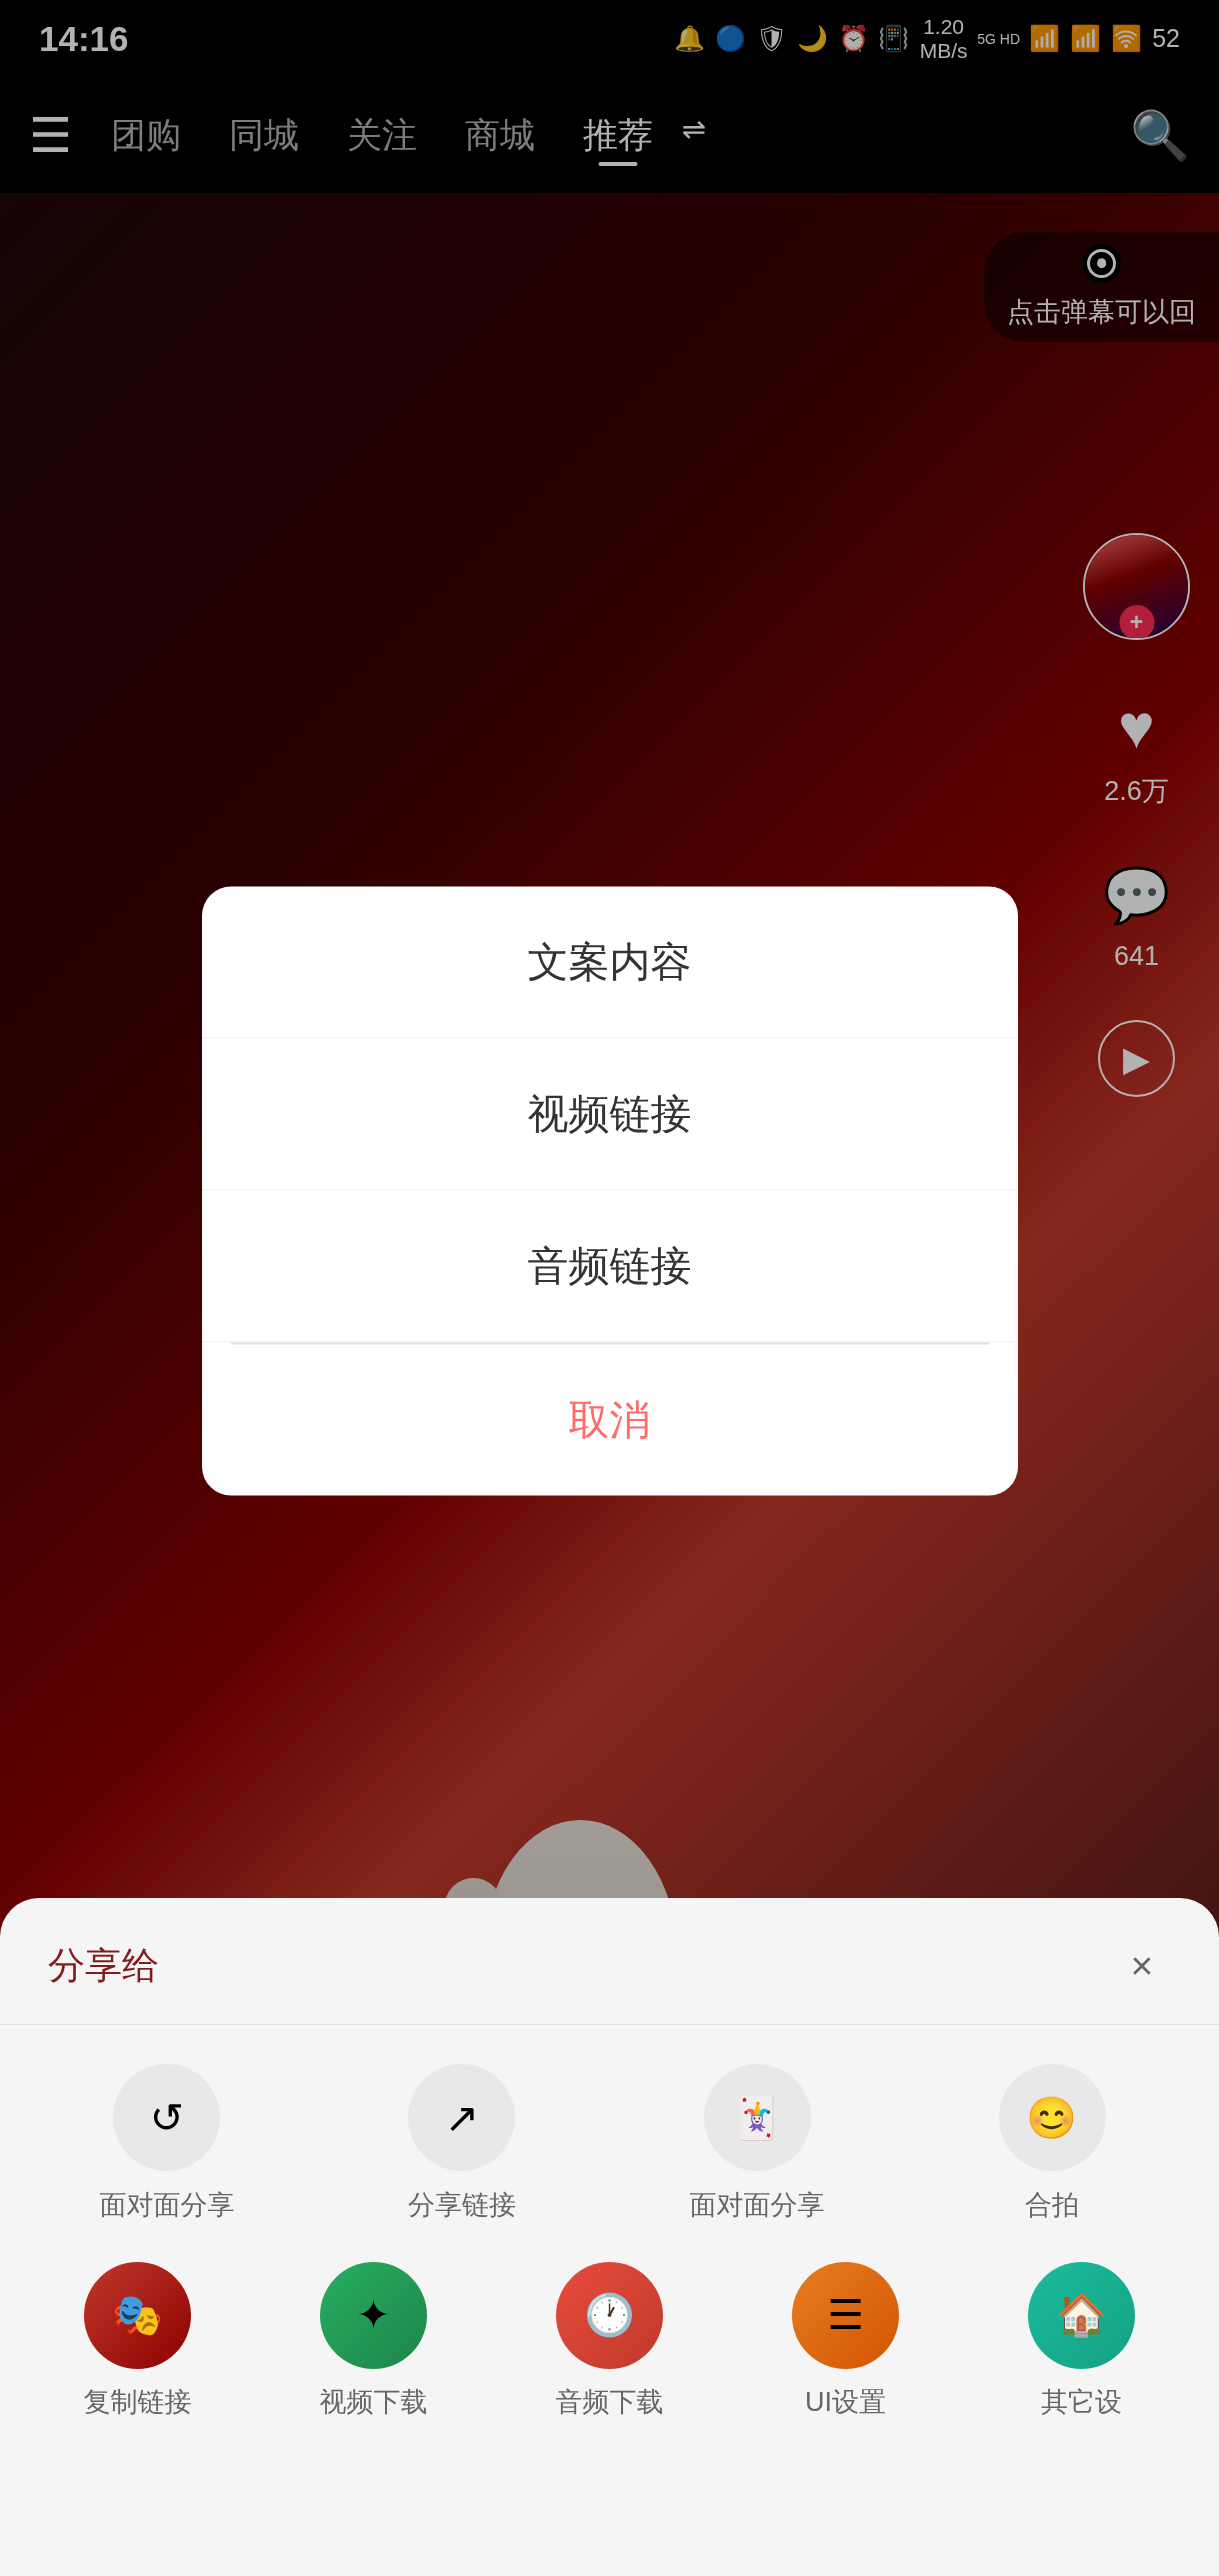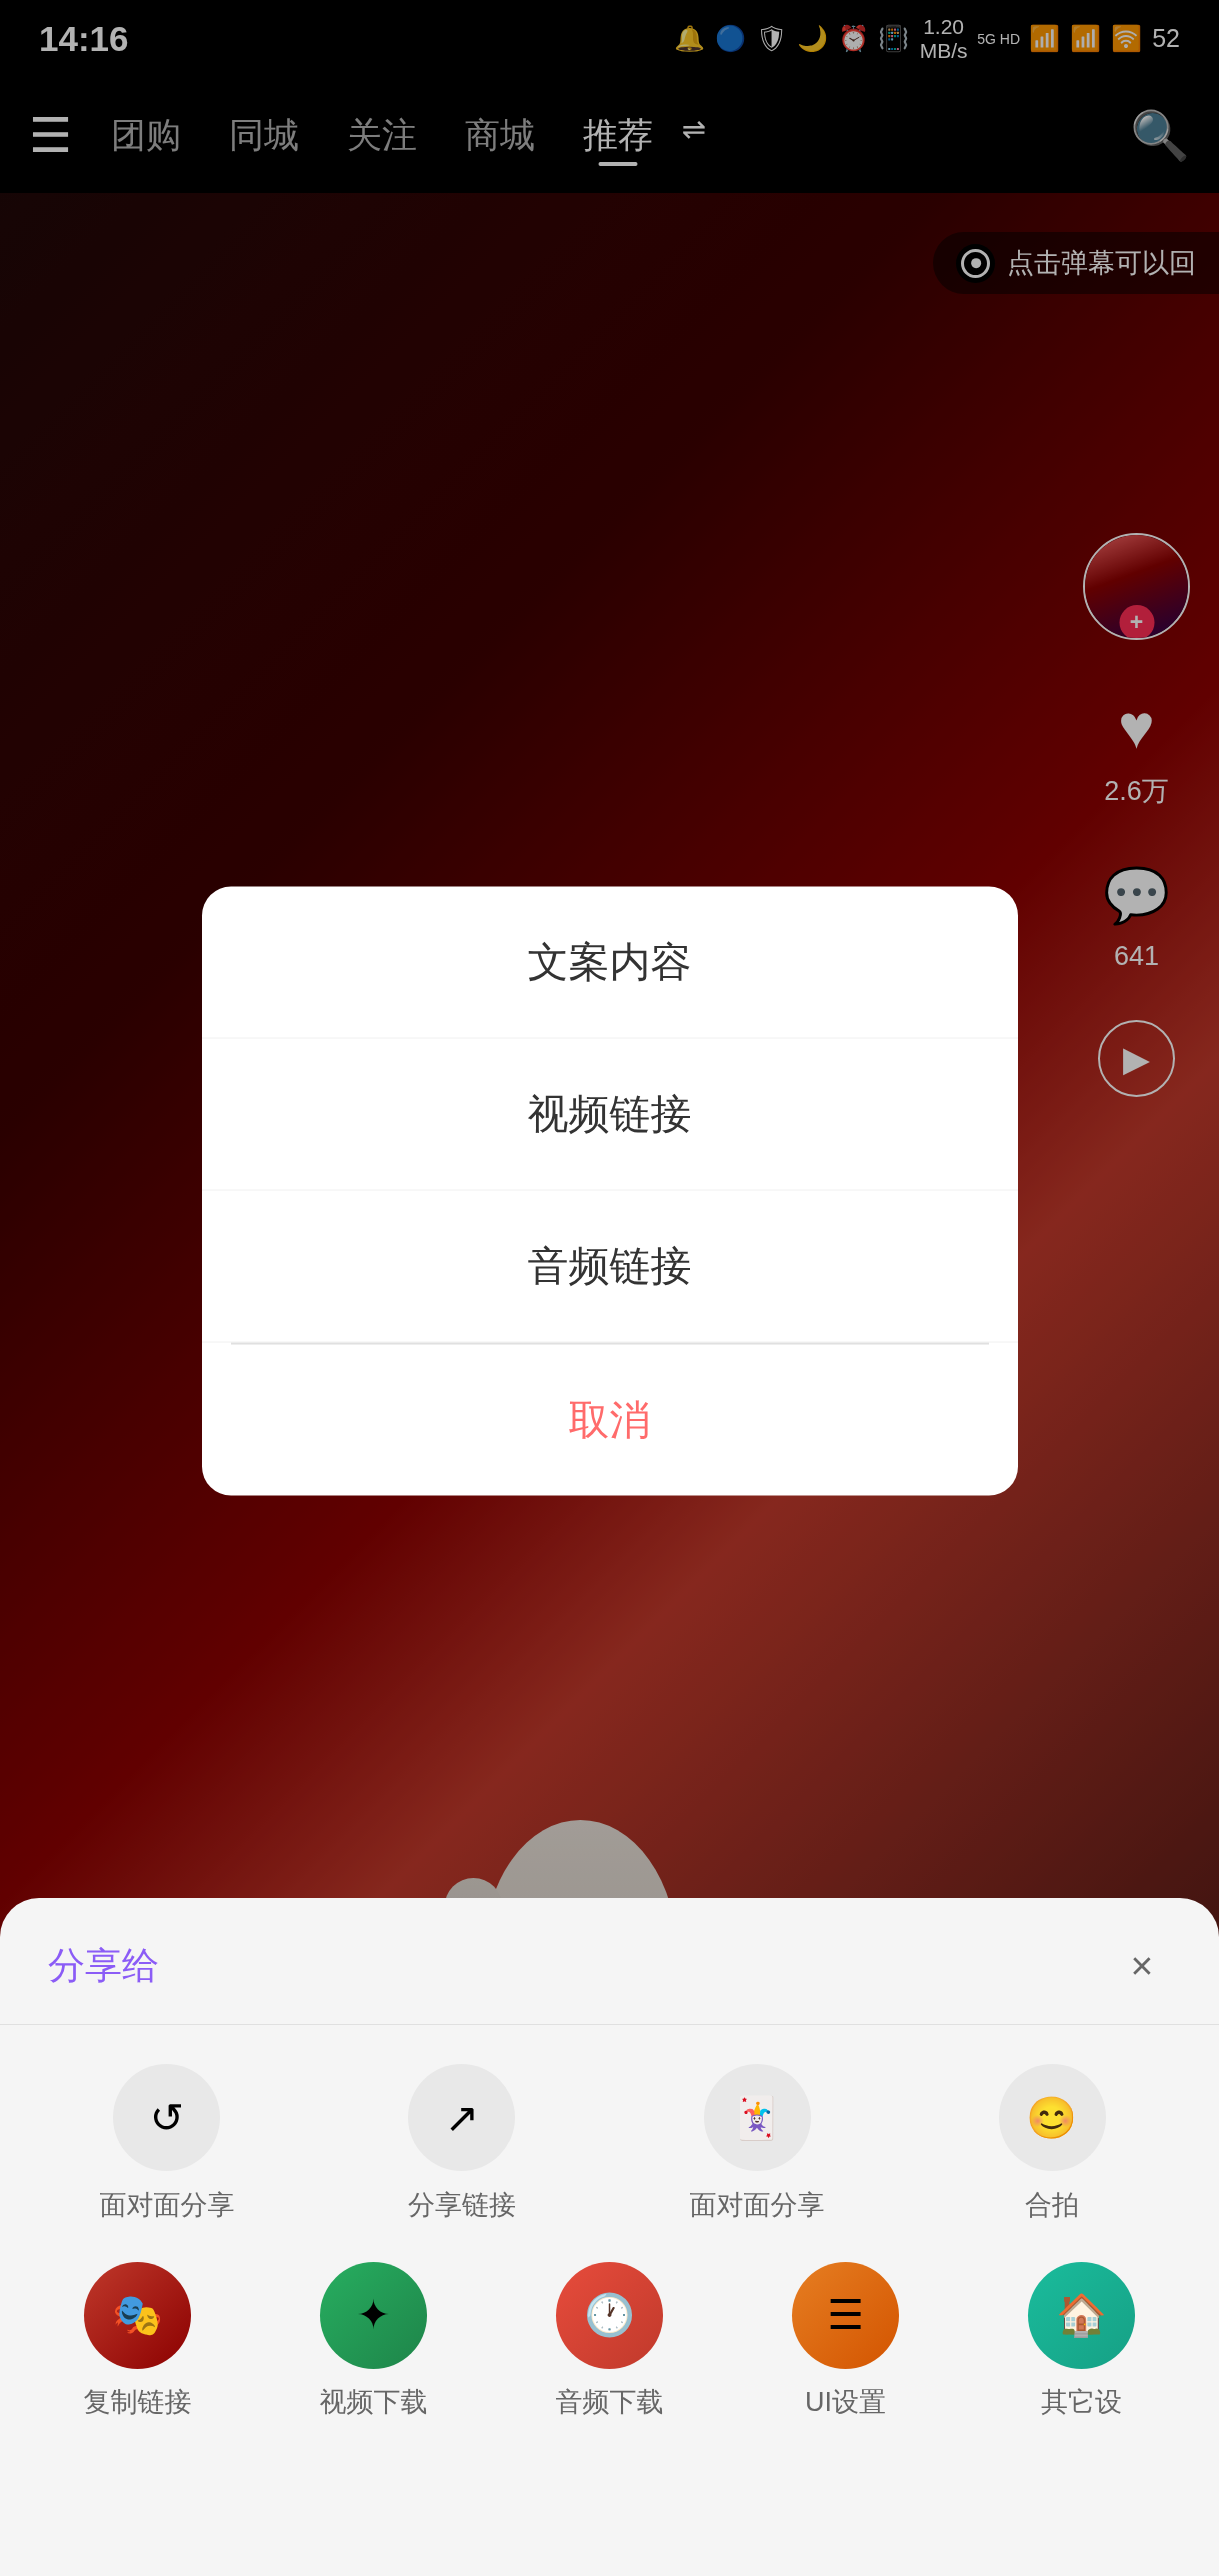--- a/index.html
+++ b/index.html
@@ -106,20 +106,21 @@
       position: absolute;
       top: 232px;
       right: 0;
       background: rgba(0,0,0,0.5);
       border-radius: 39px 0 0 39px;
       padding: 11.6px 23px;
       display: flex;
       align-items: center;
       gap: 11.6px;
       z-index: 50;
+      flex-direction: column;
     }
     .danmu-logo {
       width: 39px;
       height: 39px;
       background: #000;
       border-radius: 50%;
       display: flex;
       align-items: center;
       justify-content: center;
     }
@@ -322,21 +323,21 @@
     }
     .share-header {
       display: flex;
       align-items: center;
       justify-content: space-between;
       padding: 0 48px 29px;
       border-bottom: 1px solid #e0e0e0;
     }
     .share-title {
       font-size: 37px;
-      color: #8b5cf6;
+      color: #7f1d1d;
       font-weight: 500;
     }
     .share-close {
       width: 58px;
       height: 58px;
       display: flex;
       align-items: center;
       justify-content: center;
       color: #666;
       font-size: 39px;

